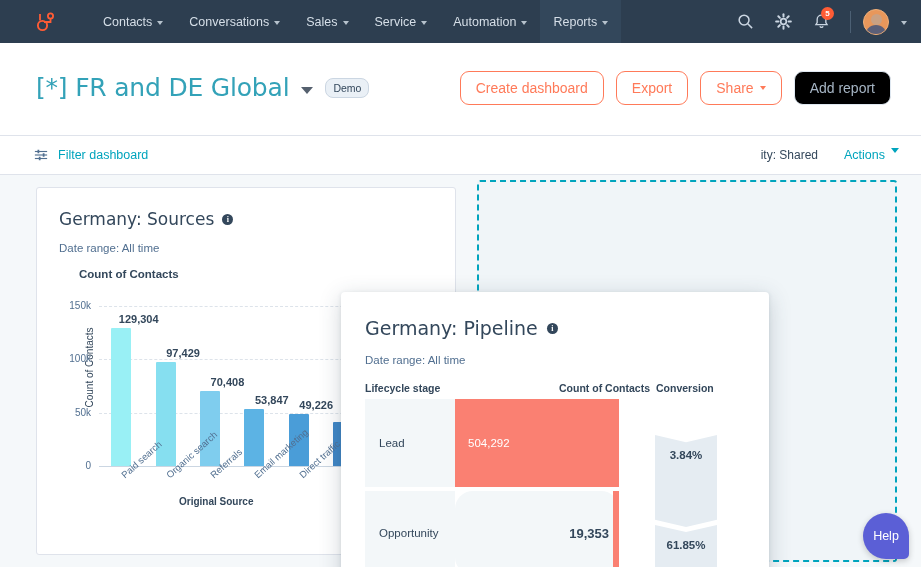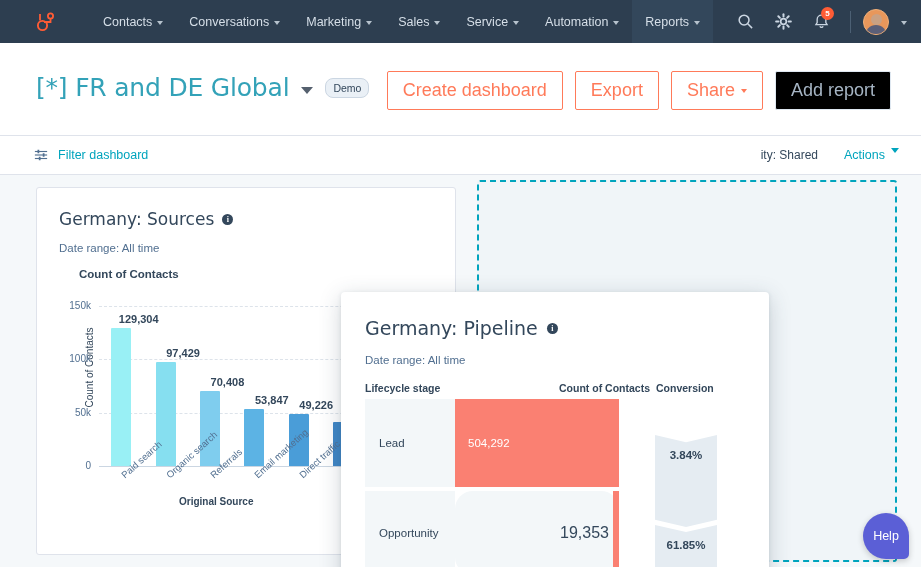--- a/index.html
+++ b/index.html
@@ -73,21 +73,21 @@
     width: 0; height: 0; position: relative; top: 3px;
     border-left: 6px solid transparent; border-right: 6px solid transparent;
     border-top: 7px solid #55606e; cursor: pointer;
   }
   #demo-badge {
     background: #eaf0f6; color: #33475b; border: 1px solid #cbd6e2;
     font-size: 10.5px; padding: 3px 7px; border-radius: 8px; font-weight: 400;
   }
   #header-actions { position: absolute; right: 30px; top: 28px; display: flex; gap: 12px; }
   .btn {
-    font-size: 18px; padding: 8px 15px; border-radius: 2px;
+    font-size: 14px; padding: 8px 15px; border-radius: 9px;
     cursor: pointer; background: #fff; border: 1px solid #ff7a59;
     color: #ff7a59; font-family: "Liberation Sans", sans-serif;
     display: flex; align-items: center; gap: 6px; white-space: nowrap;
   }
   .btn-disabled { background: #000000; border-color: #dfe8f1; color: #a6b5c4; cursor: default; }
   .btn-caret {
     width: 0; height: 0; border-left: 3.5px solid transparent;
     border-right: 3.5px solid transparent; border-top: 4.5px solid #ff7a59;
   }
 
@@ -197,21 +197,21 @@
     font-size: 11.5px; color: #33475b;
   }
   .funnel-bar-cell { position: absolute; left: 90px; top: 0; width: 164px; background: #f3f7f9; border-radius: 18px; }
   .funnel-bar {
     position: absolute; right: 0; top: 0; height: 100%;
     background: #fa8072; display: flex; align-items: center;
   }
   .funnel-bar-label-in { color: #fff; font-size: 11.5px; padding-left: 13px; }
   .funnel-bar-label-out {
     position: absolute; right: 10px; top: 50%; transform: translateY(-50%);
-    color: #33475b; font-size: 16px;
+    color: #33475b; font-size: 13px; font-weight: bold;
   }
   .conv-badge {
     position: absolute; left: 290px; width: 62px;
     background: #e5ecf2; color: #33475b;
     font-size: 11.5px; font-weight: bold;
     display: flex; align-items: flex-start; justify-content: center; padding-top: 14px;
     clip-path: polygon(0 0, 50% 8%, 100% 0, 100% 92%, 50% 100%, 0 92%);
   }
 
   
@@ -237,24 +237,20 @@
     </svg>
   </div>
 
   <div class="nav-items">
     <div class="nav-item">
       <span>Contacts</span>
       <span class="caret"></span>
     </div>
     <div class="nav-item">
       <span>Conversations</span>
-      <span class="caret"></span>
-    </div>
-    <div class="nav-item">
-      <span>Marketing</span>
       <span class="caret"></span>
     </div>
     <div class="nav-item">
       <span>Sales</span>
       <span class="caret"></span>
     </div>
     <div class="nav-item">
       <span>Service</span>
       <span class="caret"></span>
     </div>

